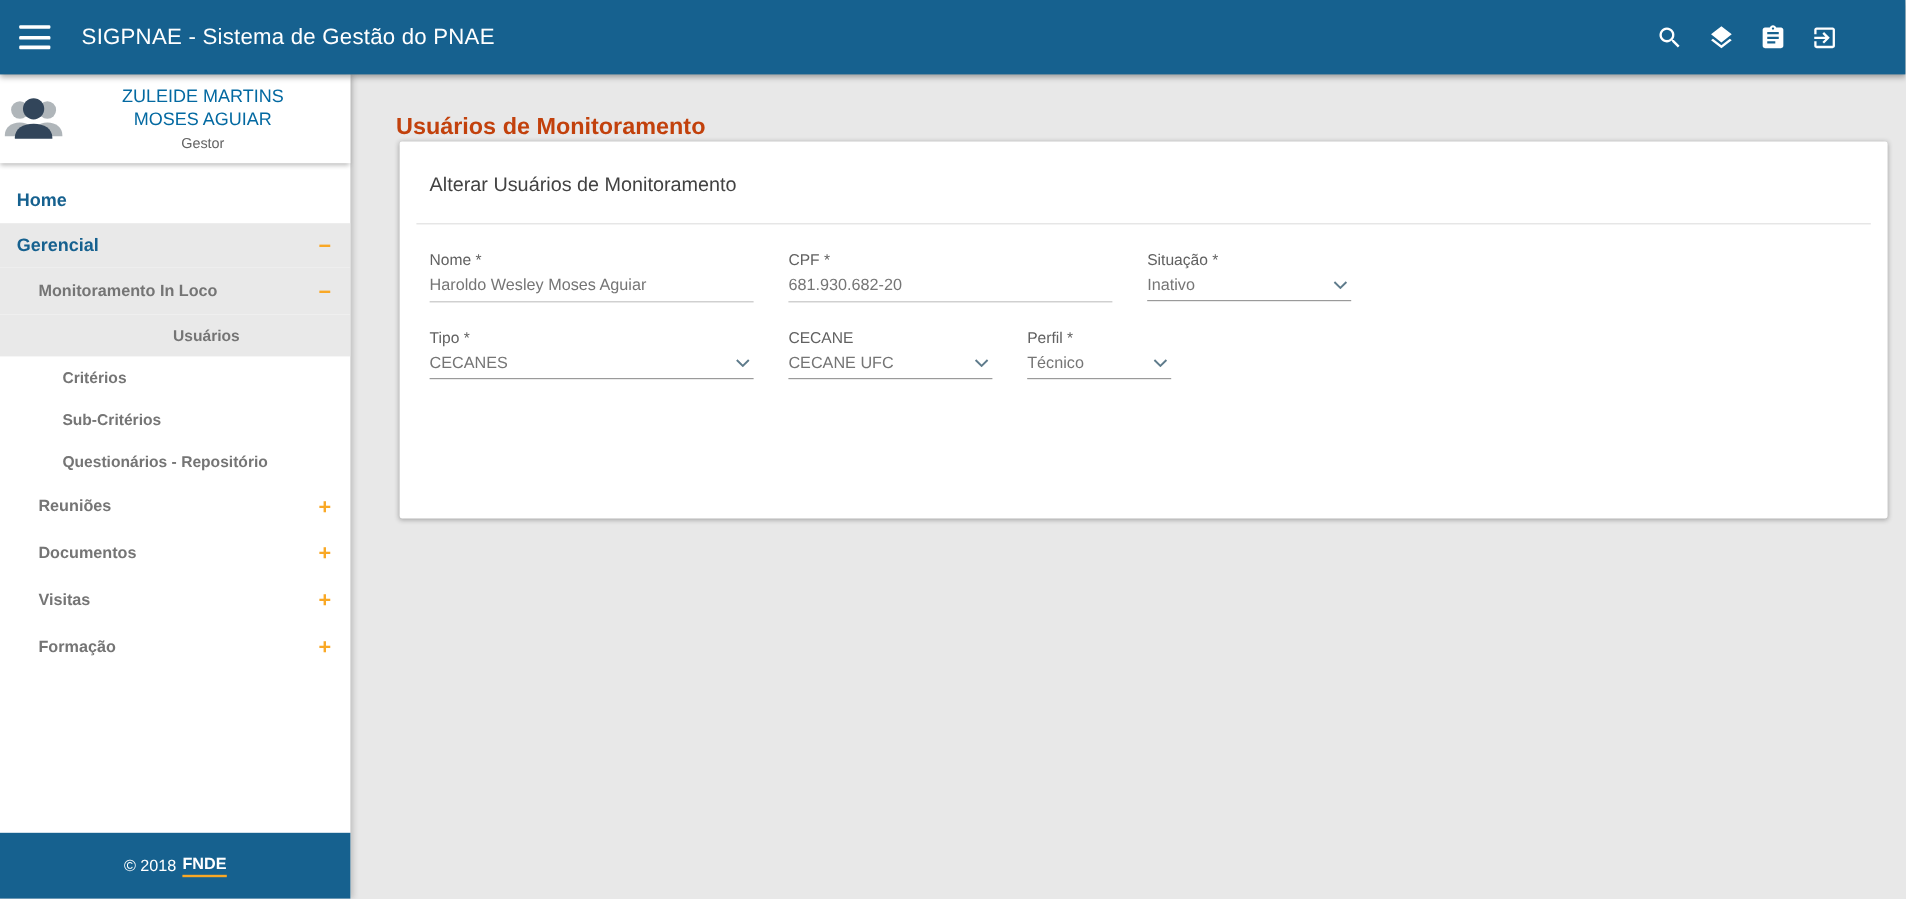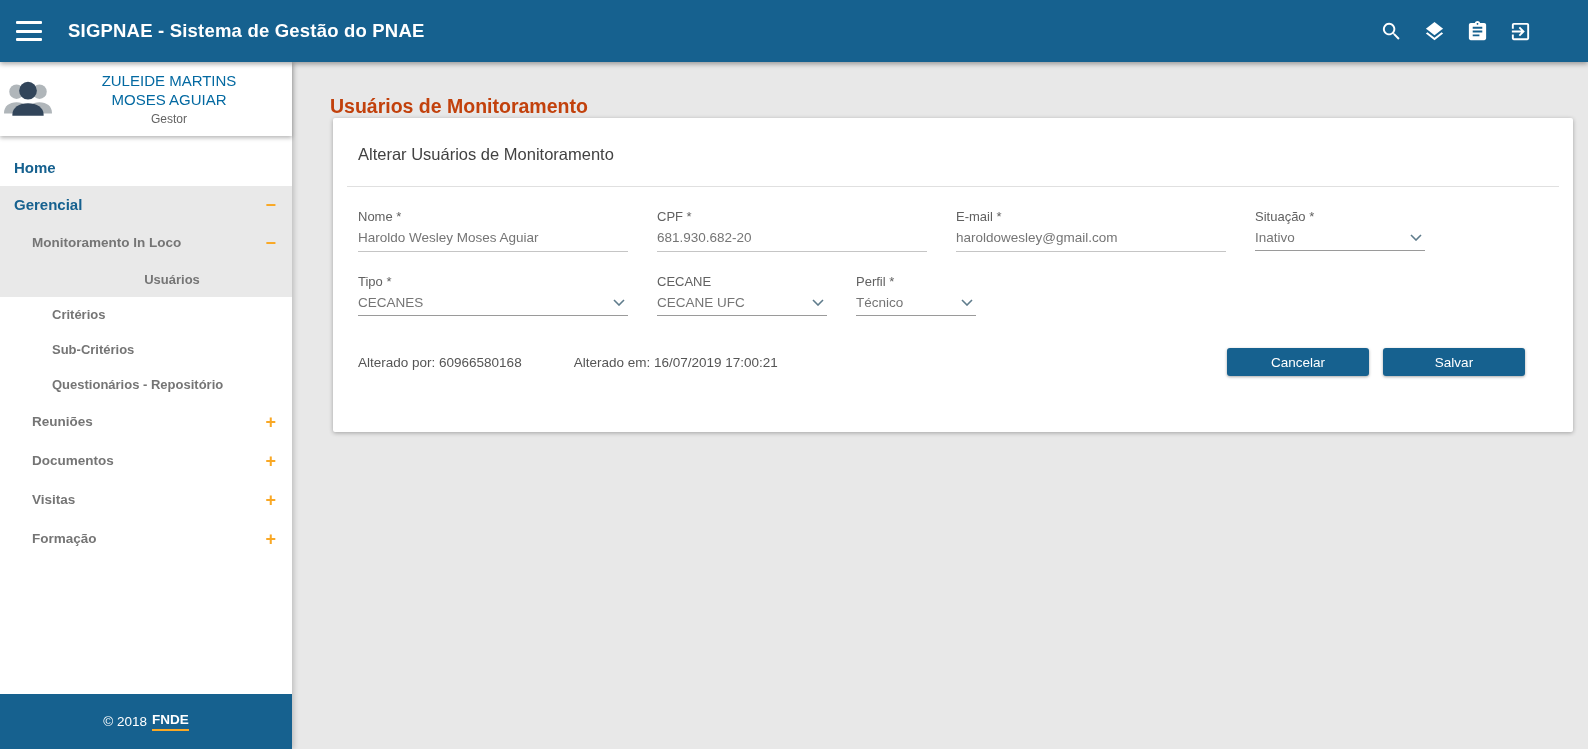--- a/index.html
+++ b/index.html
@@ -12,21 +12,21 @@
   }
 
   
   .topbar {
     position:absolute; top:0; left:0; width:1588px; height:62px;
     background:#16618f; display:flex; align-items:center; z-index:40;
     box-shadow:0 2px 5px rgba(0,0,0,.35);
   }
   .hamburger { width:26px; height:20px; margin-left:16px; display:flex; flex-direction:column; justify-content:space-between; cursor:pointer; }
   .hamburger span { display:block; height:3px; background:#fff; border-radius:1px; }
-  .topbar-title { color:#fff; font-weight:bold; font-size:18.5px; margin-left:26px; letter-spacing:.2px; }
+  .topbar-title { color:#fff; font-weight:normal; font-size:18.5px; margin-left:26px; letter-spacing:.2px; }
   .topbar-icons { margin-left:auto; margin-right:56px; display:flex; align-items:center; gap:19px; }
   .tb-icon { width:24px; height:24px; cursor:pointer; display:flex; align-items:center; justify-content:center; }
   .tb-icon svg { width:23px; height:23px; fill:#fff; }
 
   
   .sidebar {
     position:absolute; top:62px; left:0; width:292px; height:687px;
     background:#fff; z-index:30; display:flex; flex-direction:column;
     box-shadow:2px 0 5px rgba(0,0,0,.18);
   }
@@ -207,24 +207,20 @@
     <div class="form">
       <div class="form-row">
         <div class="field w270">
           <div class="field-label">Nome *</div>
           <input class="field-input" value="Haroldo Wesley Moses Aguiar" style="">
         </div>
         <div class="field w270">
           <div class="field-label">CPF *</div>
           <input class="field-input" value="681.930.682-20" style="">
         </div>
-        <div class="field w270">
-          <div class="field-label">E-mail *</div>
-          <input class="field-input" value="haroldowesley@gmail.com" style="">
-        </div>
         <div class="field w170">
           <div class="field-label">Situação *</div>
           <div class="field-value">
             <span>Inativo</span>
             <span class="chevron">
               <svg width="12" height="7" viewBox="0 0 12 7">
                   <path d="M1 1l5 5 5-5" fill="none" stroke="#5f7c8c" stroke-width="1.6"></path>
                 </svg>
             </span>
           </div>
@@ -261,22 +257,14 @@
             <span class="chevron">
               <svg width="12" height="7" viewBox="0 0 12 7">
                   <path d="M1 1l5 5 5-5" fill="none" stroke="#5f7c8c" stroke-width="1.6"></path>
                 </svg>
             </span>
           </div>
         </div>
       </div>
     </div>
 
-    <div class="meta-row">
-      <span class="meta-text">Alterado por: 60966580168</span>
-      <span class="meta-text second">Alterado em: 16/07/2019 17:00:21</span>
-      <div class="buttons">
-        <button class="btn">Cancelar</button>
-        <button class="btn">Salvar</button>
-      </div>
-    </div>
   </section>
 </main>
 
 </body></html>

